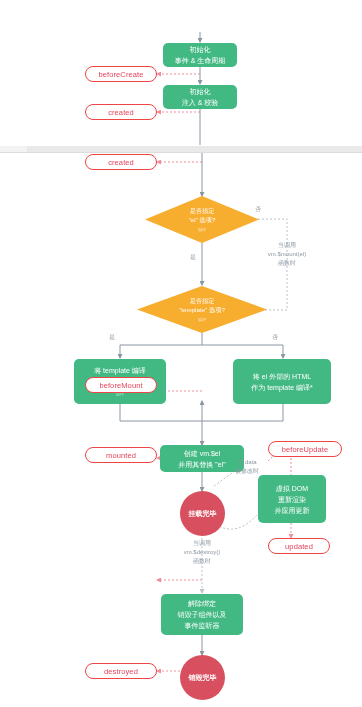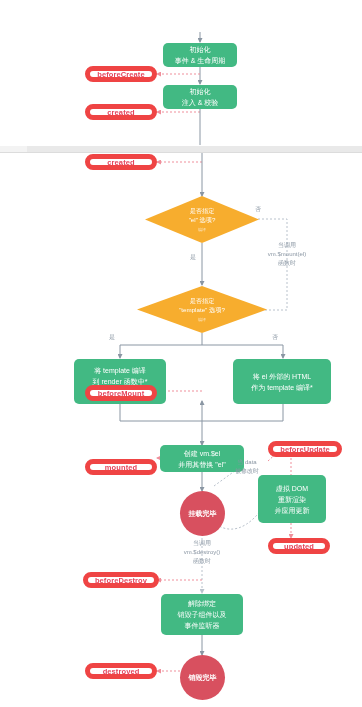--- a/index.html
+++ b/index.html
@@ -38,22 +38,22 @@
   .box-dark .sub { font-size: 5px; font-weight: normal; color: #93a4b5;
                    margin-top: 2px; letter-spacing: 0; }
 
   .box-green {
     background: #42b983; color: #ffffff; border-radius: 5px;
     font-size: 7px; line-height: 11px; font-weight: normal;
   }
   .box-green .sub { font-size: 4px; color: #d3f0e2; margin-top: 1px; }
 
   .pill {
-    background: #ffffff; border: 5px solid #ef4444; border-radius: 12px;
-    color: #e5445c; font-size: 7.5px; font-weight: bold; letter-spacing: .1px;
+    background: #ffffff; border: 1px solid #ef4444; border-radius: 12px;
+    color: #e5445c; font-size: 7.5px; font-weight: normal; letter-spacing: .1px;
   }
 
   .diamond-wrap { position: absolute; }
   .diamond-shape {
     position: absolute; inset: 0; background: #f7ad2e;
     clip-path: polygon(50% 0, 100% 50%, 50% 100%, 0 50%);
   }
   .diamond-text {
     position: absolute; inset: 0; display:flex; flex-direction:column;
     align-items:center; justify-content:center;
@@ -222,30 +222,30 @@
         <span>将 template 编译</span>
         <span>到 render 函数中*</span>
         <span class="sub">运行</span>
       </div>
 
       <div class="node box-green" style="left:233px; top:206px; width:98px; height:45px;">
         <span>将 el 外部的 HTML</span>
         <span>作为 template 编译*</span>
       </div>
 
-      <div class="node pill" style="left:85px; top:232px; width:72px; height:16px;">
+      <div class="node pill" style="left:85px; top:224px; width:72px; height:16px;">
         <span>beforeMount</span>
       </div>
 
       <div class="node box-green" style="left:160px; top:292px; width:84px; height:27px;">
         <span>创建 vm.$el</span>
         <span>并用其替换 "el"</span>
       </div>
 
-      <div class="node pill" style="left:85px; top:306px; width:72px; height:16px;">
+      <div class="node pill" style="left:85px; top:294px; width:72px; height:16px;">
         <span>mounted</span>
       </div>
 
       <div class="node pill" style="left:268px; top:288px; width:74px; height:16px;">
         <span>beforeUpdate</span>
       </div>
 
       <div class="edge-label" style="left:222px; top:305px; width:50px;">当 data
 被修改时</div>
 
@@ -260,23 +260,20 @@
       </div>
 
       <div class="edge-label" style="left:160px; top:386px; width:84px;">当调用
 vm.$destroy()
 函数时</div>
 
       <div class="node pill" style="left:268px; top:385px; width:62px; height:16px;">
         <span>updated</span>
       </div>
 
-      <div class="node pill" style="left:83px; top:419px; width:76px; height:16px;">
-        <span>beforeDestroy</span>
-      </div>
 
       <div class="node box-green" style="left:161px; top:441px; width:82px; height:41px;">
         <span>解除绑定</span>
         <span>销毁子组件以及</span>
         <span>事件监听器</span>
       </div>
 
       <div class="node circle-red" style="left:180px; top:502px; width:45px; height:45px;">
         <span>销毁完毕</span>
       </div>

